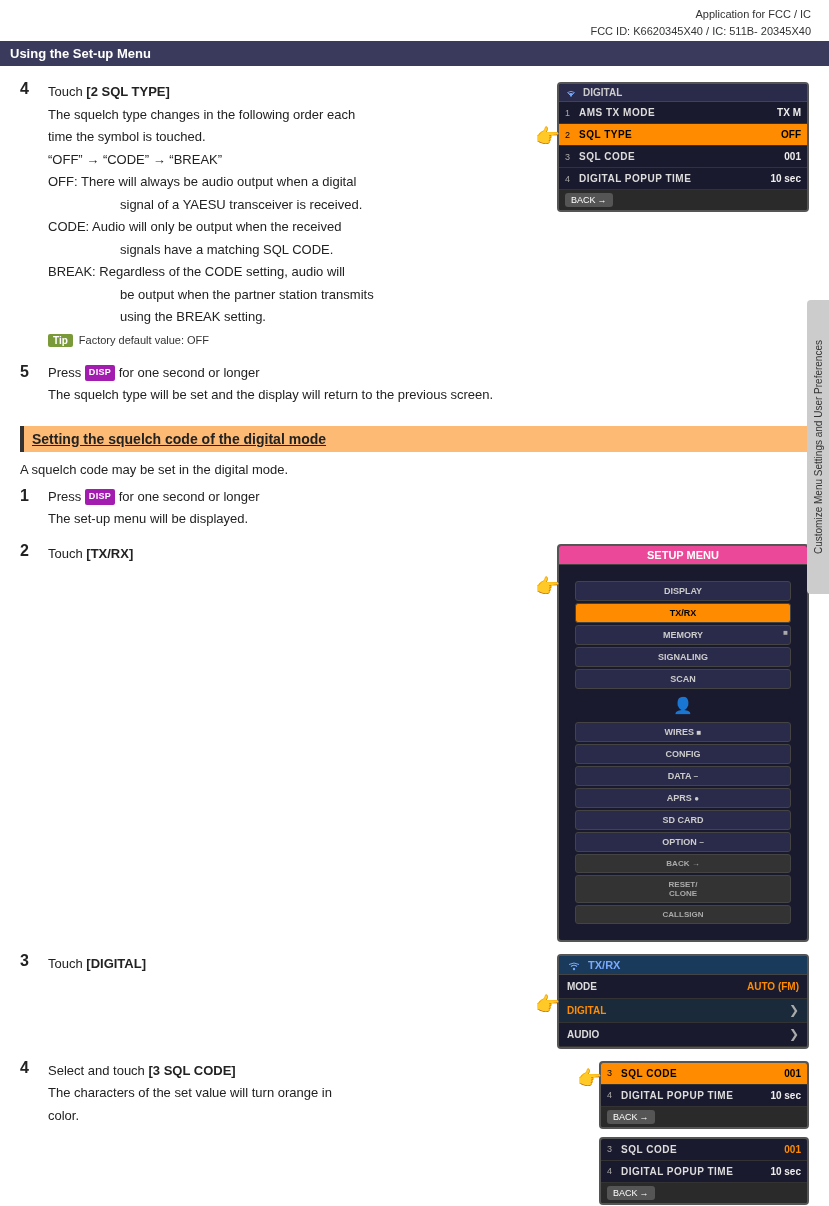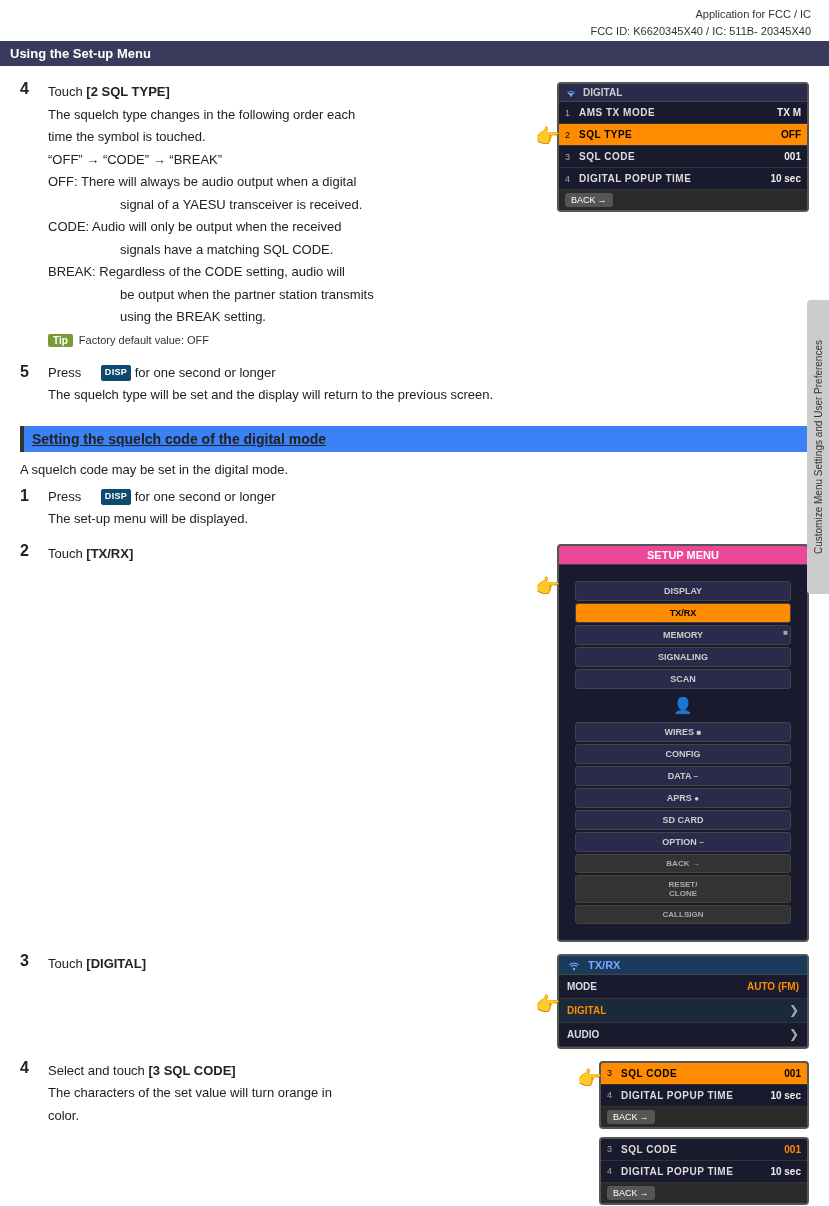--- a/index.html
+++ b/index.html
@@ -251,21 +251,21 @@
     }
 
     .tip-text {
       font-size: 11px;
       color: #333;
     }
 
     
     .section-heading {
       border-left: 4px solid #333;
-      background: #3b82f6;
+      background: #fdba74;
       padding: 5px 8px;
       font-size: 14px;
       font-weight: bold;
       margin: 18px 0 10px 0;
       text-decoration: underline;
     }
 
     .page-num {
       position: absolute;
       bottom: 10px;
@@ -299,29 +299,28 @@
       white-space: nowrap;
     }
 
     .screen-wrapper {
       position: relative;
       display: inline-block;
     }
 
     .inline-icon {
       display: inline-block;
-      background: #0c4a6e;
+      background: #a21caf;
       color: #fff;
       font-size: 9px;
       padding: 1px 4px;
       border-radius: 2px;
       vertical-align: middle;
       font-weight: bold;
       letter-spacing: 0.3px;
-      margin-left: 16px;
     }
 
     .bold { font-weight: bold; }
 
     .step-body > .step-with-img {
       margin-top: 2px;
     }
 
     .indent-text2 {
       padding-left: 72px;

